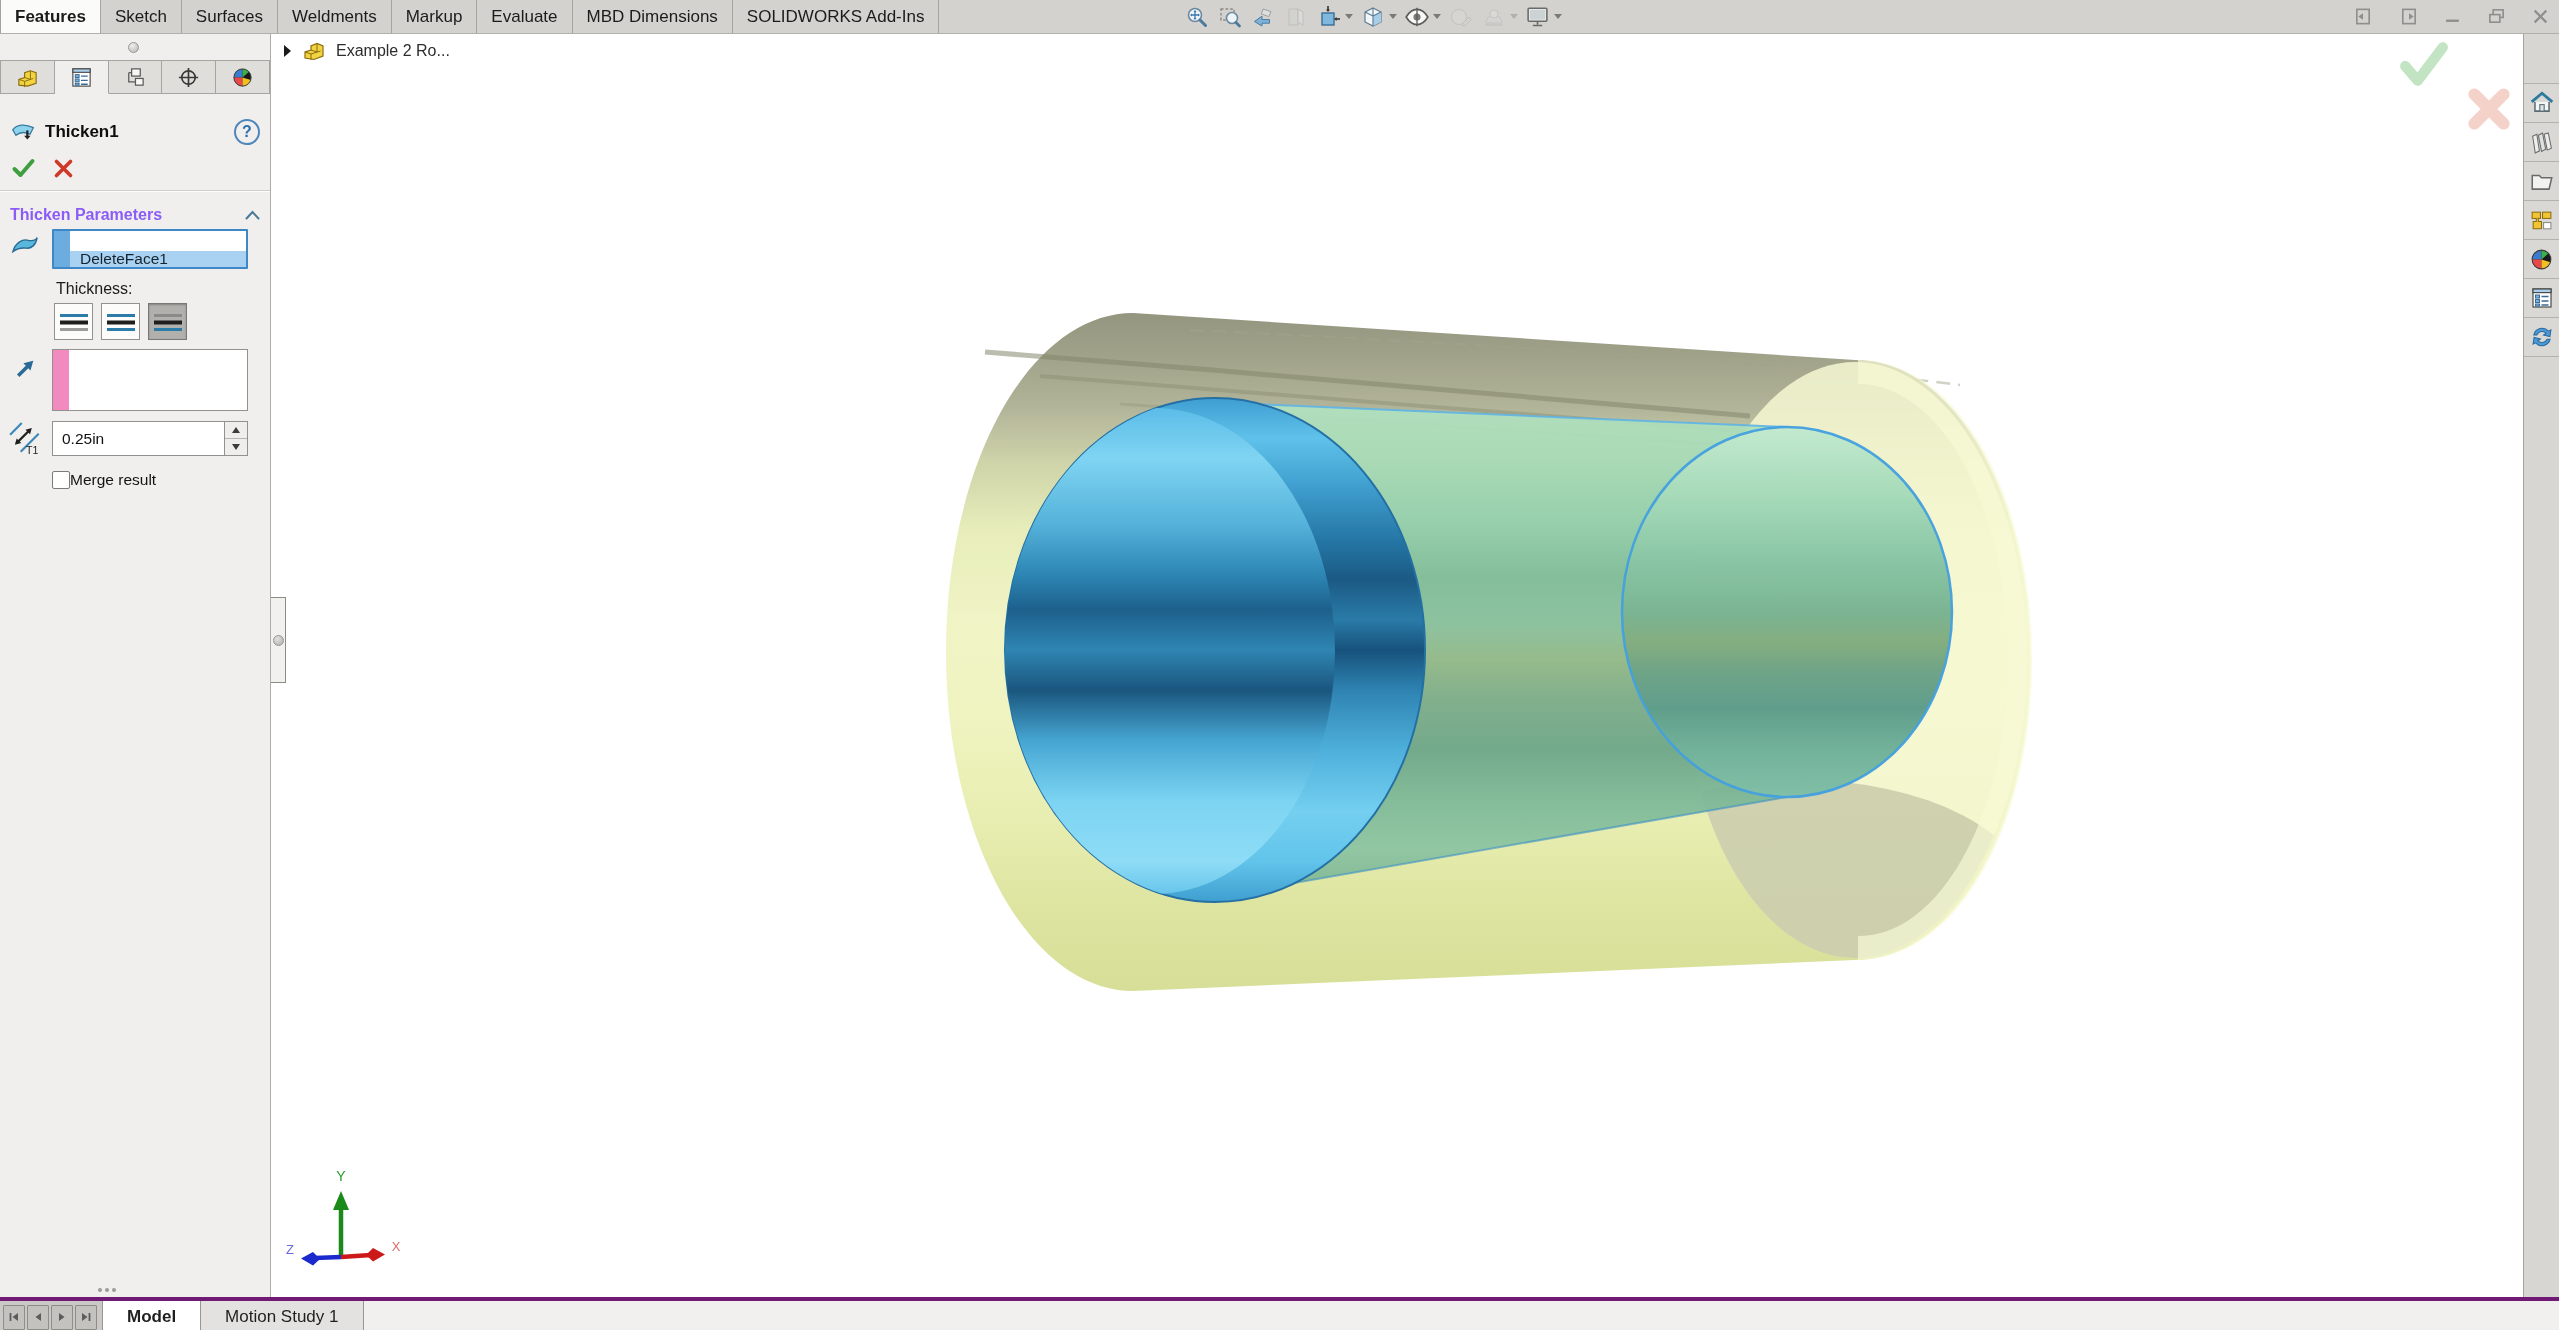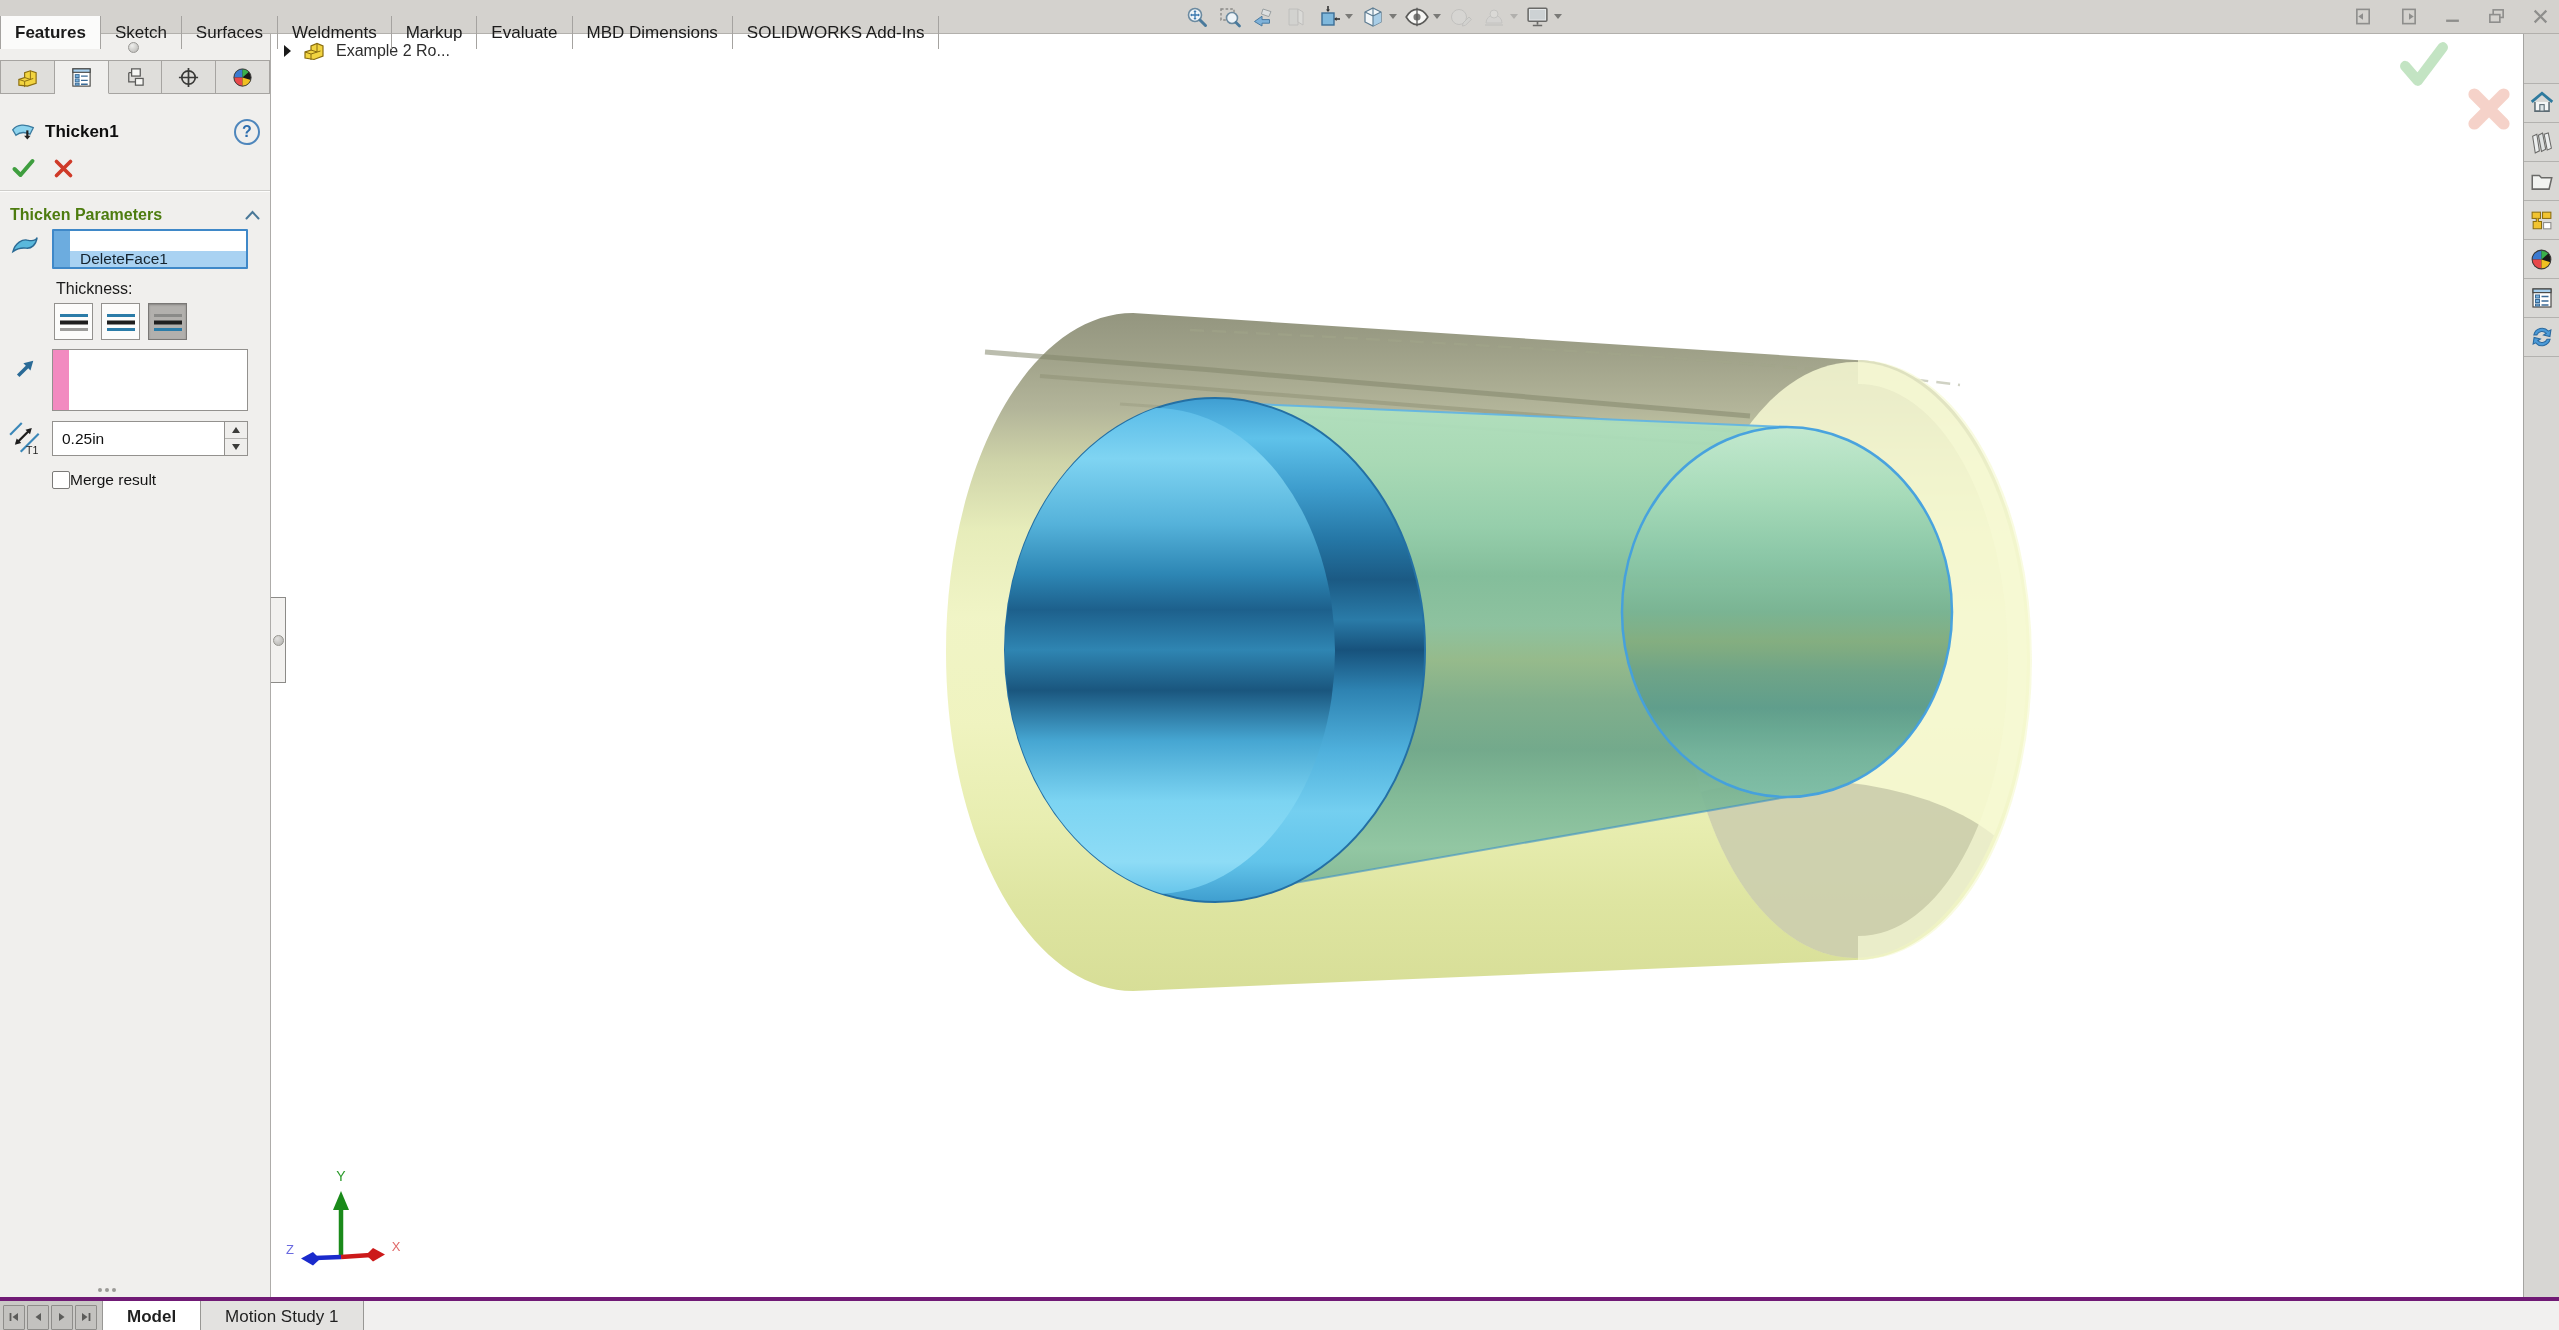--- a/index.html
+++ b/index.html
@@ -2,21 +2,21 @@
 <html><head>
 <meta charset="utf-8">
 <style>
   html,body{margin:0;padding:0;background:#fff;}
   #app{position:relative;width:2559px;height:1330px;overflow:hidden;
        font-family:"Liberation Sans",sans-serif;-webkit-font-smoothing:antialiased;}
 
   
   #topbar{position:absolute;left:0;top:0;width:2559px;height:33px;background:#d4d2ce;
           border-bottom:1px solid #b2b0ac;z-index:30;}
-  #menu-tabs{position:absolute;left:0;top:16px;height:44px;display:flex;}
+  #menu-tabs{position:absolute;left:0;top:0;height:44px;display:flex;}
   .mtab{height:33px;line-height:33px;padding:0 14px;font-size:17px;color:#1b1b1b;
         border-right:1px solid #a5a3a0;background:transparent;white-space:nowrap;cursor:default;}
   .mtab.active{background:#fbfbfa;font-weight:bold;border-left:1px solid #a5a3a0;}
   #view-toolbar{position:absolute;left:1183px;top:0;height:33px;display:flex;align-items:center;gap:6px;}
   .vtb{display:flex;align-items:center;gap:2px;}
   .vtb-btn{width:27px;height:27px;display:flex;align-items:center;justify-content:center;}
   .vtb.disabled{opacity:.38;filter:grayscale(.7);}
   .caret{width:0;height:0;border-left:4px solid transparent;border-right:4px solid transparent;
          border-top:5px solid #7a7a77;margin-left:1px;}
   #win-controls{position:absolute;right:10px;top:0;height:33px;display:flex;align-items:center;gap:26px;}
@@ -32,21 +32,21 @@
          align-items:center;justify-content:center;box-sizing:border-box;}
   .pmtab:first-child{border-left:1px solid #a6a4a1;}
   .pmtab.active{background:#f0efed;border-bottom-color:#f0efed;}
   #pm-title{position:absolute;left:10px;top:84px;right:10px;height:30px;display:flex;align-items:center;gap:9px;}
   #pm-title .t{font-size:17px;font-weight:bold;color:#0e0e0e;}
   #pm-help{margin-left:auto;width:26px;height:26px;border:2px solid #4e86bc;border-radius:50%;
            color:#2e6eae;font-weight:bold;font-size:16px;display:flex;align-items:center;justify-content:center;box-sizing:border-box;}
   #pm-okrow{position:absolute;left:10px;top:123px;display:flex;gap:16px;align-items:center;}
   #pm-div{position:absolute;left:0;top:157px;right:0;border-top:1px solid #cfcecb;border-bottom:1px solid #fdfdfc;}
   #pm-sec{position:absolute;left:10px;top:171px;right:10px;height:22px;display:flex;align-items:center;}
-  #pm-sec .t{font-size:16px;font-weight:bold;color:#4d7c0f;}
+  #pm-sec .t{font-size:16px;font-weight:bold;color:#8b5cf6;}
   #pm-sec svg{margin-left:auto;}
   #sel-icon{position:absolute;left:10px;top:199px;}
   #sel-box{position:absolute;left:52px;top:196px;width:196px;height:40px;border:2px solid #3f88c8;
            background:#fff;display:flex;box-sizing:border-box;border-radius:1px;}
   #sel-strip{width:16px;background:#6cacdf;}
   #sel-item{flex:1;background:#a9d2f2;display:flex;align-items:center;padding-left:10px;
             font-size:15.5px;color:#15232e;margin-top:20px;}
   #thick-label{position:absolute;left:56px;top:247px;font-size:16px;color:#1a1a1a;}
   #thick-btns{position:absolute;left:54px;top:270px;display:flex;gap:8px;}
   .tbtn{width:39px;height:37px;background:#fcfcfb;border:1px solid #93918e;display:flex;

